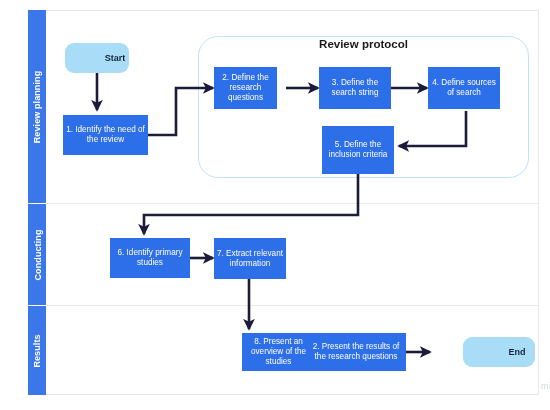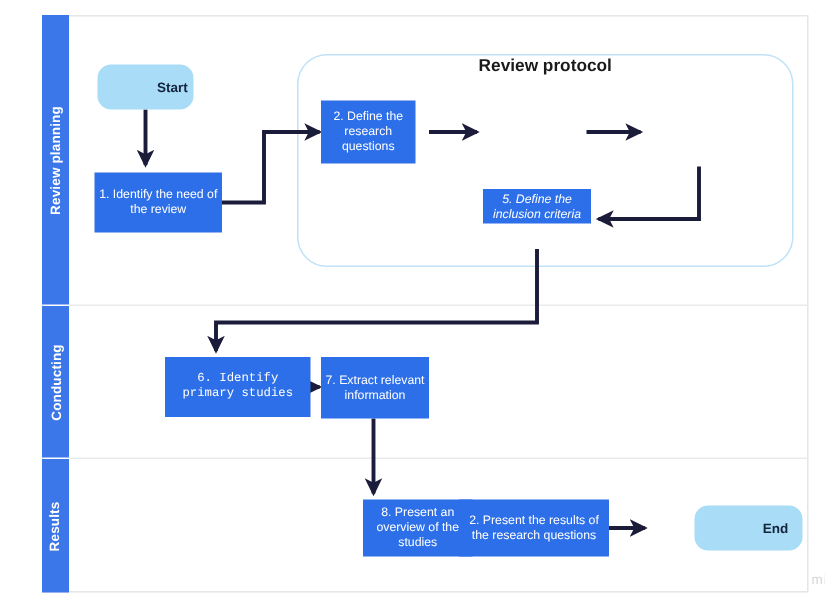--- a/index.html
+++ b/index.html
@@ -182,25 +182,27 @@
       <path d="M406,352 L430,352"></path>
     </g>
   </svg>
 
   <div class="node terminator" style="left:65px;  top:43px;  width:64px; height:30px;">Start</div>
 
   <div class="node process" style="left:63px;  top:115px; width:85px; height:40px;">1. Identify the need of the review</div>
 
   <div class="node process" style="left:214px; top:67px;  width:63px; height:42px;">2. Define the research questions</div>
 
-
-
-  <div class="node process" style="left:322px; top:126px; width:72px; height:23px;font-style:italic;">5. Define the inclusion criteria</div>
-
-  <div class="node process" style="left:110px; top:238px; width:97px; height:40px;font-family:Liberation Mono, monospace;">6. Identify primary studies</div>
+  <div class="node process" style="left:319px; top:67px;  width:72px; height:42px;">3. Define the search string</div>
+
+  <div class="node process" style="left:428px; top:67px;  width:72px; height:42px;">4. Define sources of search</div>
+
+  <div class="node process" style="left:322px; top:126px; width:72px; height:48px;">5. Define the inclusion criteria</div>
+
+  <div class="node process" style="left:110px; top:238px; width:80px; height:40px;">6. Identify primary studies</div>
 
   <div class="node process" style="left:214px; top:238px; width:72px; height:41px;">7. Extract relevant information</div>
 
   <div class="node process" style="left:213px; top:333px; width:73px; height:38px;margin-left:29px;">8. Present an overview of the studies</div>
 
   <div class="node process" style="left:306px; top:333px; width:100px; height:38px;">2. Present the results of the research questions</div>
 
   <div class="node terminator" style="left:431px; top:337px; width:72px; height:30px;margin-left:32px;">End</div>
 
   <div class="watermark">miro</div>

